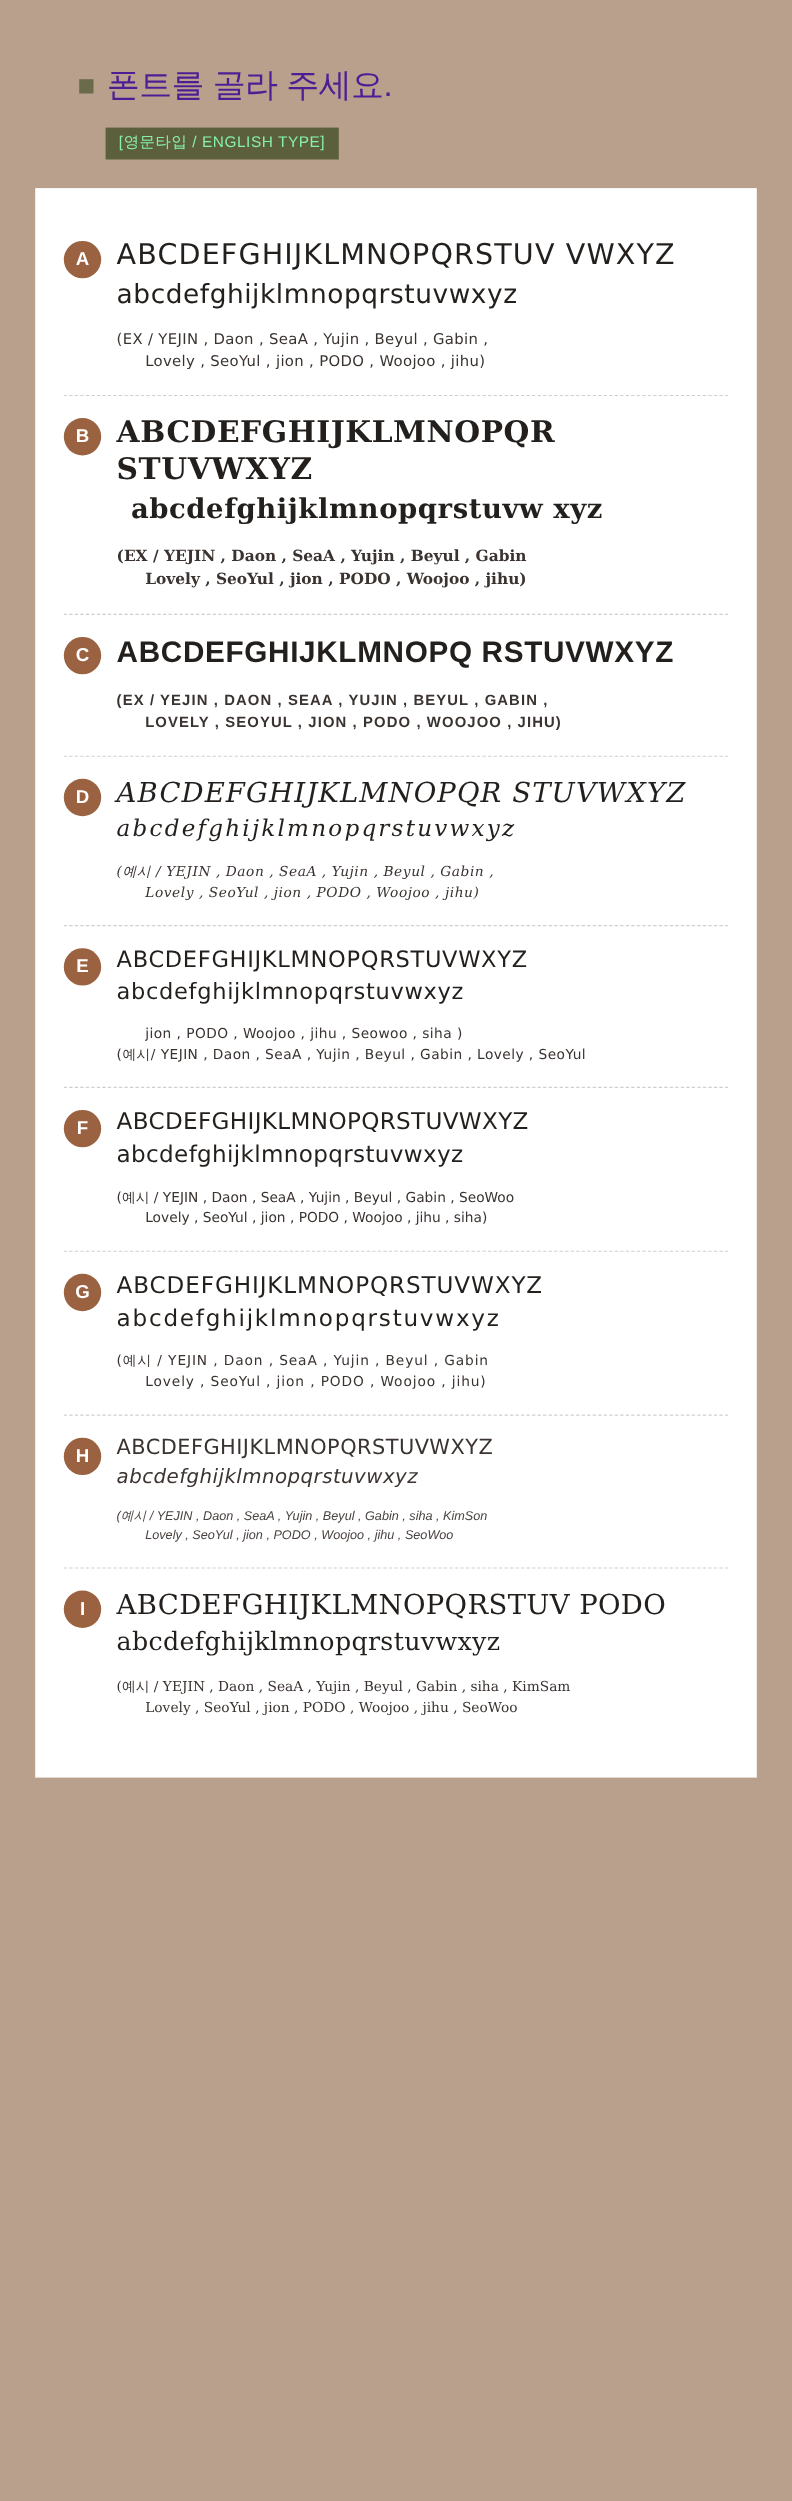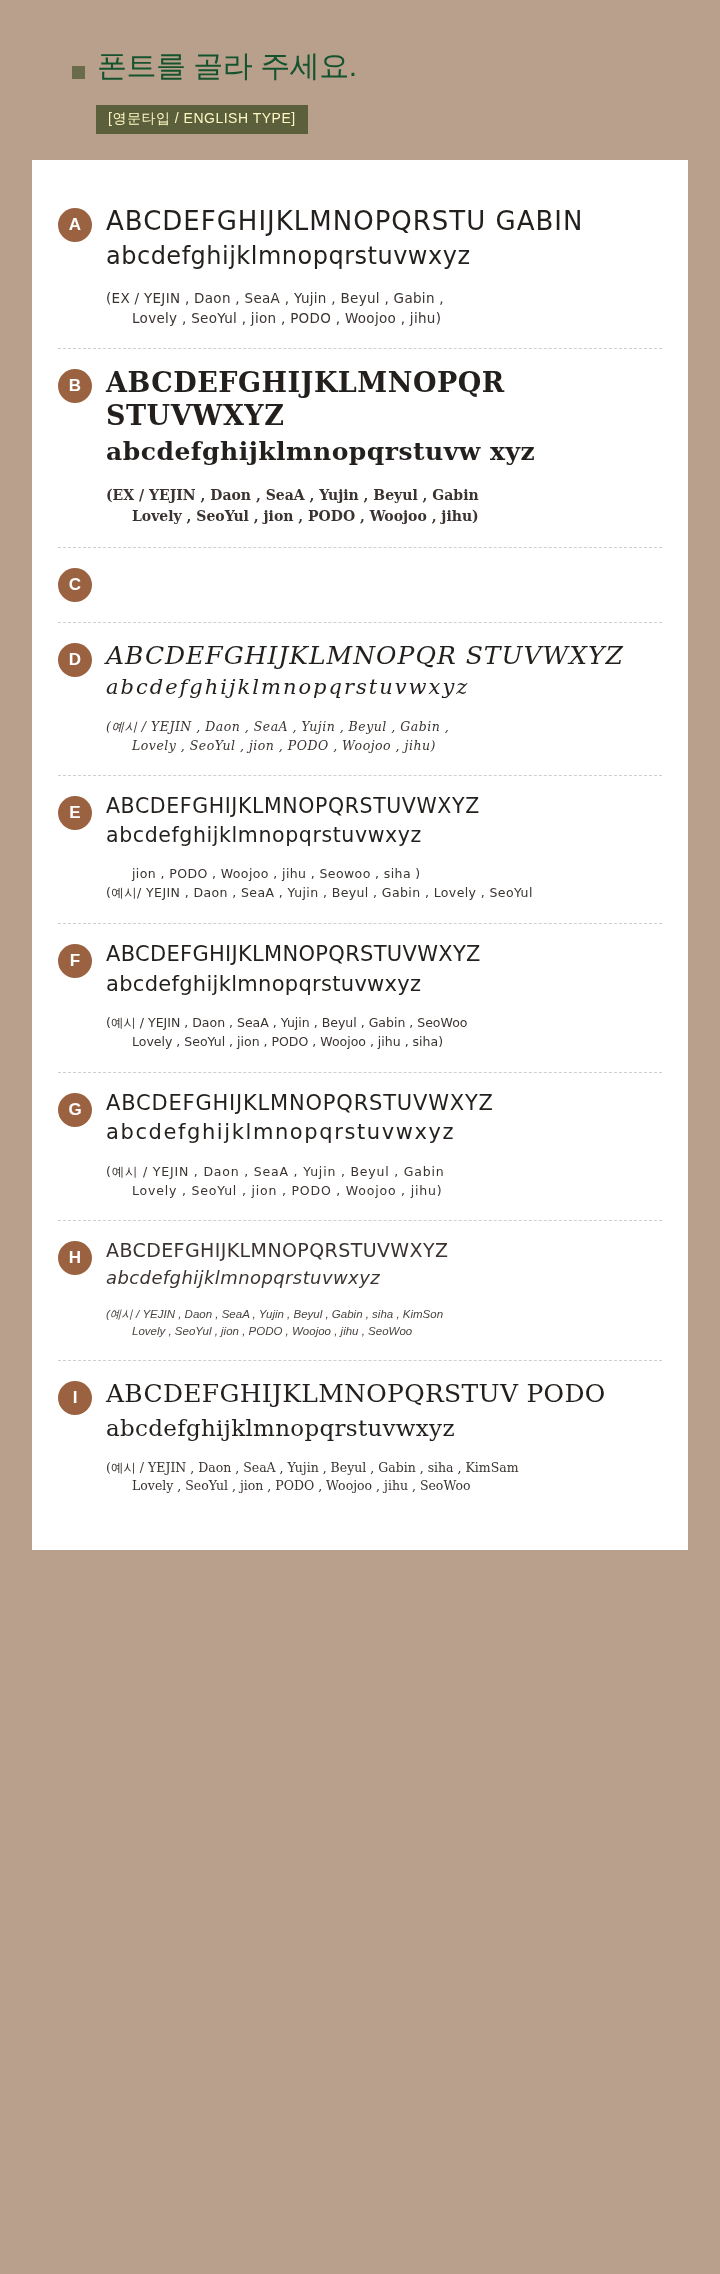--- a/index.html
+++ b/index.html
@@ -31,32 +31,33 @@
   }
   .bullet-square {
     width: 13px;
     height: 13px;
     background: #6a6b4a;
     display: inline-block;
     margin-top: 12px;
   }
   .header-title {
     font-size: 30px;
-    color: #14532d;
+    color: #4c1d95;
     letter-spacing: -0.5px;
     font-weight: 400;
+    margin-top: 11px;
   }
   .subtitle-wrap {
     margin-top: 18px;
     margin-left: 24px;
   }
   .subtitle-badge {
     display: inline-block;
     background: #5c5f3b;
-    color: #fef9c3;
+    color: #86efac;
     font-size: 14px;
     letter-spacing: 0.5px;
     padding: 5px 12px 6px 12px;
   }
   
   .card {
     margin: 26px 32px 40px 32px;
     background: #ffffff;
     padding: 28px 26px 34px 26px;
     box-sizing: border-box;
@@ -110,21 +111,21 @@
   }
   .s-a .lower { font-size: 24px; letter-spacing: 0.5px; }
   .s-a .example { font-size: 13.5px; font-family: "DejaVu Sans", sans-serif; letter-spacing: 0.3px; }
 
   .s-b .upper, .s-b .lower {
     font-family: "DejaVu Serif", serif;
     font-weight: bold;
     font-size: 27px;
     letter-spacing: 0.5px;
   }
-  .s-b .lower { font-size: 25px; }
+  .s-b .lower { font-size: 25px; margin-left: 13px; }
   .s-b .example { font-size: 14px; font-family: "DejaVu Serif", serif; font-weight: bold; }
 
   .s-c .upper, .s-c .lower {
     font-family: "Liberation Sans", sans-serif;
     font-weight: bold;
     font-size: 27px;
     letter-spacing: 0.6px;
   }
   .s-c .example { font-size: 13.5px; font-weight: bold; letter-spacing: 1px; }
 
@@ -192,21 +193,21 @@
     <div class="subtitle-wrap">
       <span class="subtitle-badge">[영문타입 / ENGLISH TYPE]</span>
     </div>
   </div>
 
   <div class="card">
 
     <div class="font-row s-a">
       <div class="badge">A</div>
       <div class="samples">
-        <div class="upper">ABCDEFGHIJKLMNOPQRSTU GABIN</div>
+        <div class="upper">ABCDEFGHIJKLMNOPQRSTUV VWXYZ</div>
         <div class="lower">abcdefghijklmnopqrstuvwxyz</div>
         <div class="example">
           <span class="example-line">(EX / YEJIN , Daon , SeaA , Yujin , Beyul , Gabin ,</span>
           <span class="example-line ex-indent">Lovely , SeoYul , jion , PODO , Woojoo , jihu)</span>
         </div>
       </div>
     </div>
 
     <div class="font-row s-b">
       <div class="badge">B</div>
@@ -215,20 +216,28 @@
         <div class="lower">abcdefghijklmnopqrstuvw xyz</div>
         <div class="example">
           <span class="example-line">(EX / YEJIN , Daon , SeaA , Yujin , Beyul , Gabin</span>
           <span class="example-line ex-indent">Lovely , SeoYul , jion , PODO , Woojoo , jihu)</span>
         </div>
       </div>
     </div>
 
     <div class="font-row s-c">
       <div class="badge">C</div>
+      <div class="samples">
+        <div class="upper">ABCDEFGHIJKLMNOPQ RSTUVWXYZ</div>
+        <div class="lower"></div>
+        <div class="example">
+          <span class="example-line">(EX / YEJIN , DAON , SEAA , YUJIN , BEYUL , GABIN ,</span>
+          <span class="example-line ex-indent">LOVELY , SEOYUL , JION , PODO , WOOJOO , JIHU)</span>
+        </div>
+      </div>
     </div>
 
     <div class="font-row s-d">
       <div class="badge">D</div>
       <div class="samples">
         <div class="upper">ABCDEFGHIJKLMNOPQR STUVWXYZ</div>
         <div class="lower">abcdefghijklmnopqrstuvwxyz</div>
         <div class="example">
           <span class="example-line">(예시 / YEJIN , Daon , SeaA , Yujin , Beyul , Gabin ,</span>
           <span class="example-line ex-indent">Lovely , SeoYul , jion , PODO , Woojoo , jihu)</span>

